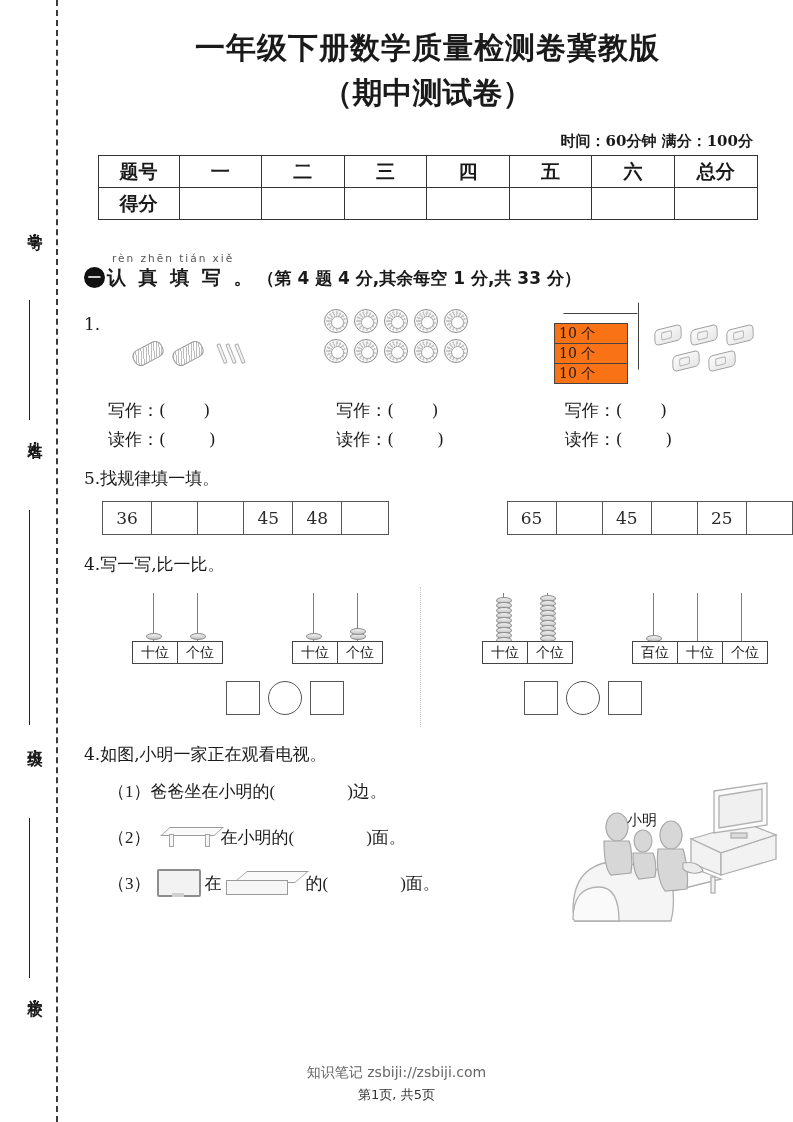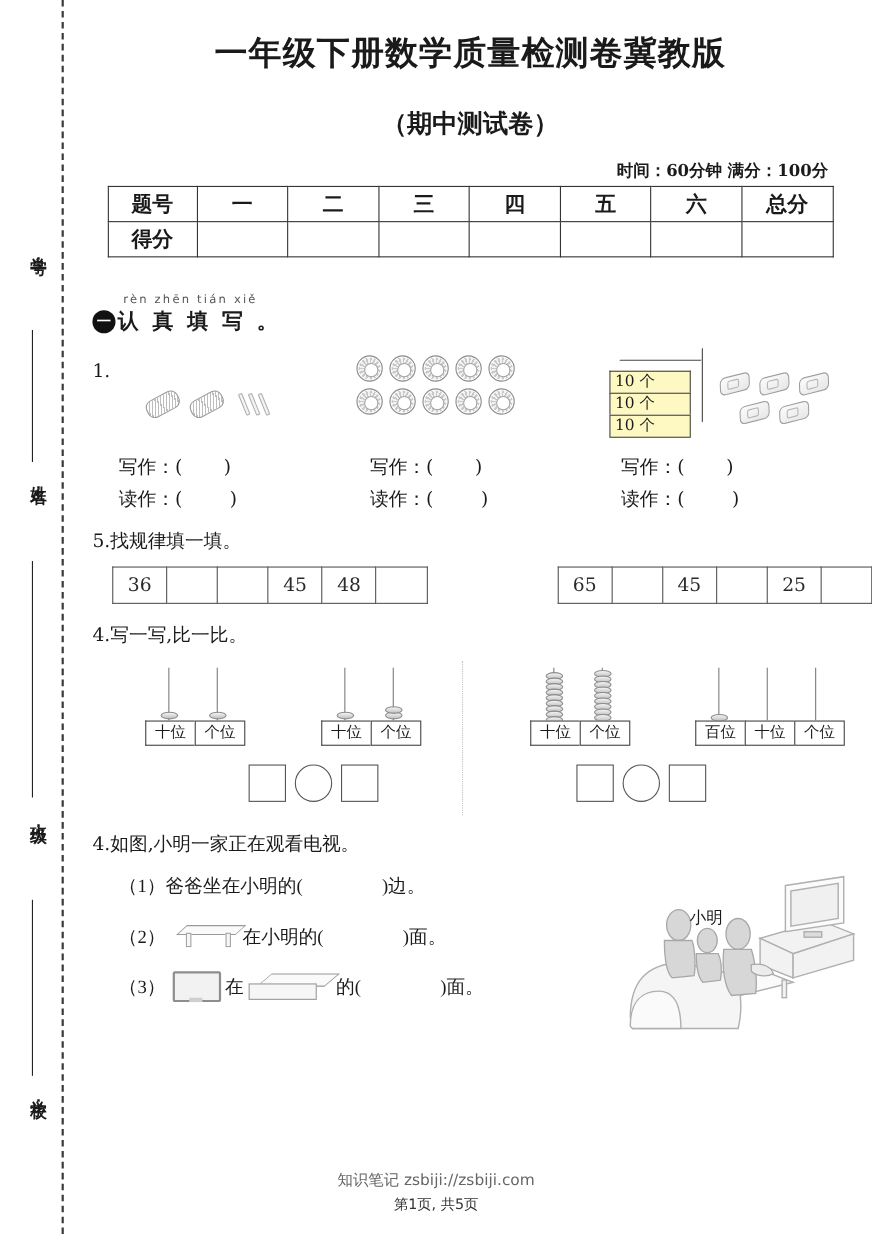--- a/index.html
+++ b/index.html
@@ -57,23 +57,23 @@
   #doc-title {
     text-align: center;
     font-size: 30px;
     font-weight: bold;
     letter-spacing: 1px;
     margin-top: 28px;
     font-family: "DejaVu Serif", "Liberation Serif", serif;
   }
   #doc-subtitle {
     text-align: center;
-    font-size: 23px;
+    font-size: 30px;
     font-weight: bold;
-    margin-top: 28px;
+    margin-top: 4px;
     font-family: Liberation Serif, serif;
   }
   #exam-meta {
     text-align: right;
     font-size: 15px;
     font-weight: bold;
     margin: 18px 40px 4px 0;
     font-family: "DejaVu Serif", "Liberation Serif", serif;
   }
 
@@ -200,21 +200,21 @@
     position: absolute;
     width: 74px;
   }
   .box10 {
     height: 19px;
     border: 1.3px solid #444;
     border-bottom: none;
     font-size: 14px;
     line-height: 19px;
     padding-left: 4px;
-    background: #fef9c3;
+    background: #f97316;
     font-family: "DejaVu Serif", "Liberation Serif", serif;
     position: relative;
   }
   .box10:last-child { border-bottom: 1.3px solid #444; }
   .box10-cap {
     position: absolute;
     left: 0; top: -10px;
     width: 74px; height: 10px;
     border-top: 1.3px solid #444;
     transform: skewX(-42deg);
@@ -436,20 +436,21 @@
       </tr>
     </tbody>
       </table>
   </div>
 
   <div class="section-block">
     <div class="pinyin">rèn  zhēn  tián  xiě</div>
     <div class="section-line">
       <span class="sec-badge">一</span>
       <span class="sec-title">认 真 填 写 。</span>
+      <span class="sec-note">（第 4 题 4 分,其余每空 1 分,共 33 分）</span>
     </div>
   </div>
 
   <div class="q">
     <div class="q-text" style="position:absolute; left:0; top:4px;">1.</div>
 
     <div id="q1-row">
 
       <div class="pic-group" style="left:44px; top:18px; width:150px; height:60px;">
         <div class="bundle" style="left:4px;  top:22px;"></div>

